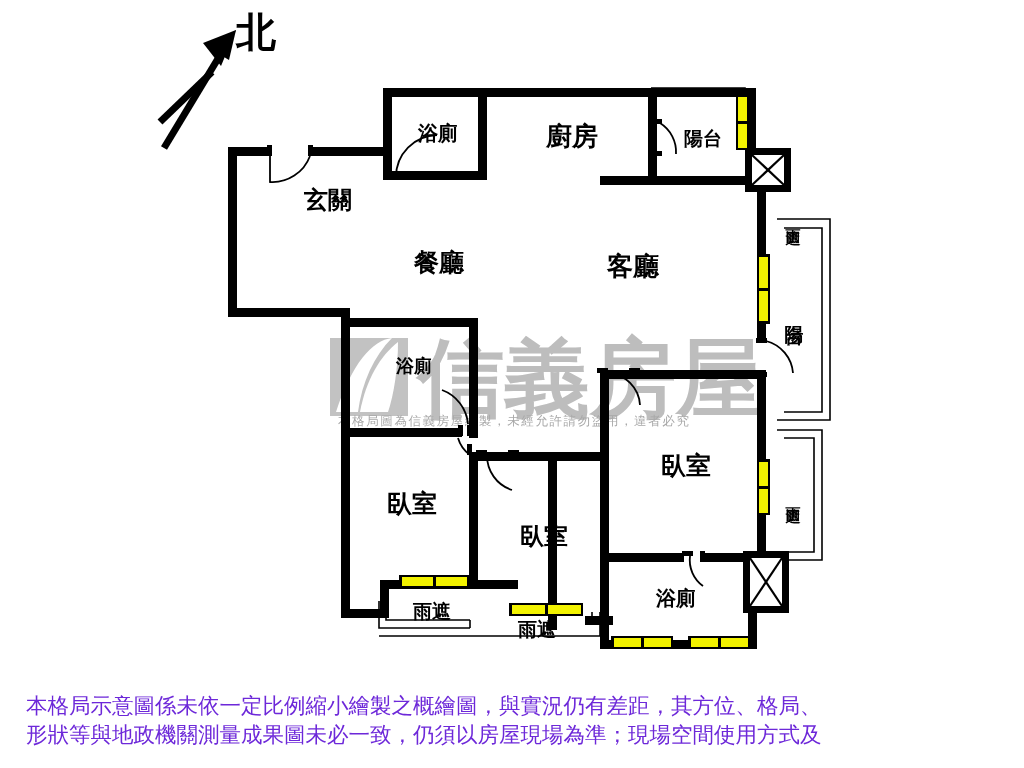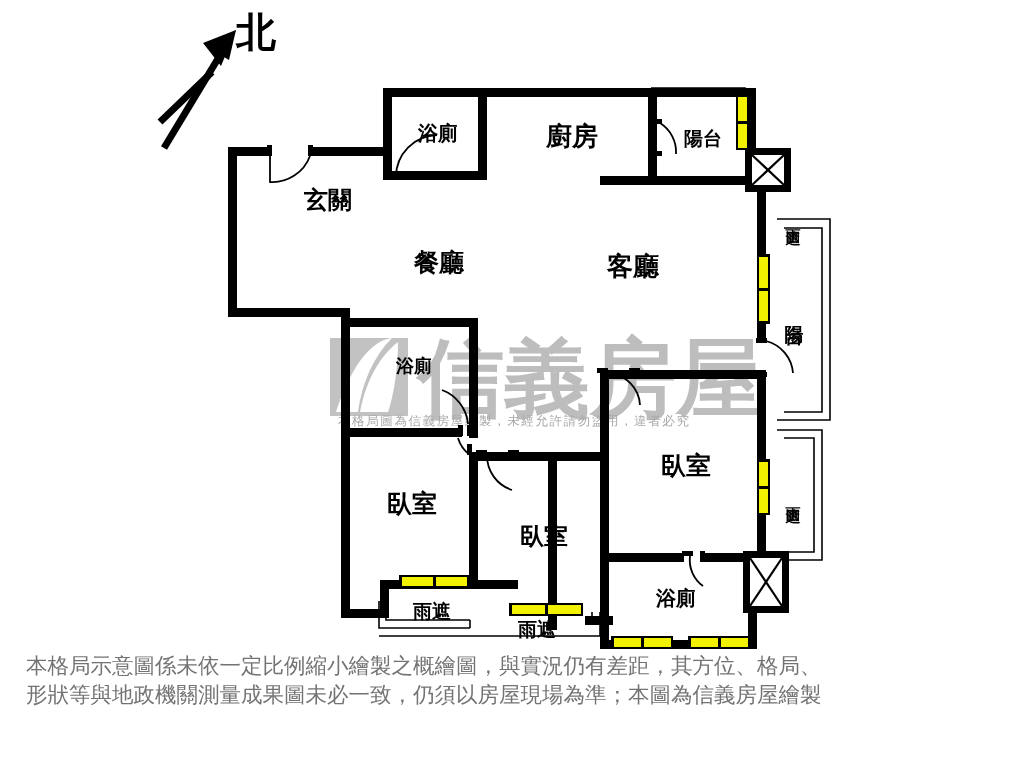--- a/index.html
+++ b/index.html
@@ -1,21 +1,21 @@
 <!DOCTYPE html>
 <html><head>
 <meta charset="utf-8">
 <style>
   html,body{margin:0;padding:0;background:#ffffff;}
   body{width:1024px;height:768px;font-family:"DejaVu Sans","Liberation Sans",sans-serif;overflow:hidden;position:relative;}
   #plan{position:absolute;left:0;top:0;width:1024px;height:768px;}
   .disclaimer{
-    position:absolute;left:26px;top:652px;width:976px;
+    position:absolute;left:26px;top:692px;width:976px;
     font-family:"DejaVu Serif","Liberation Serif",serif;
-    font-size:21.5px;line-height:1.33;color:#737373;text-align:left;
+    font-size:21.5px;line-height:1.33;color:#6d28d9;text-align:left;
     letter-spacing:0px;
   }
   .disclaimer div{white-space:nowrap;}
 </style>
 </head>
 <body>
 
 <svg id="plan" viewBox="0 0 1024 768">
 
   <g>
@@ -263,14 +263,14 @@
     <text x="793" y="217" font-size="15" writing-mode="tb">雨遮</text>
     <text x="793" y="495" font-size="15" writing-mode="tb">雨遮</text>
     <text x="432" y="618" font-size="19">雨遮</text>
     <text x="537" y="636" font-size="19">雨遮</text>
   </g>
 
 </svg>
 
 <div class="disclaimer">
   <div>本格局示意圖係未依一定比例縮小繪製之概繪圖，與實況仍有差距，其方位、格局、</div>
-  <div>形狀等與地政機關測量成果圖未必一致，仍須以房屋現場為準；本圖為信義房屋繪製</div>
+  <div>形狀等與地政機關測量成果圖未必一致，仍須以房屋現場為準；現場空間使用方式及</div>
 </div>
 
 </body></html>

